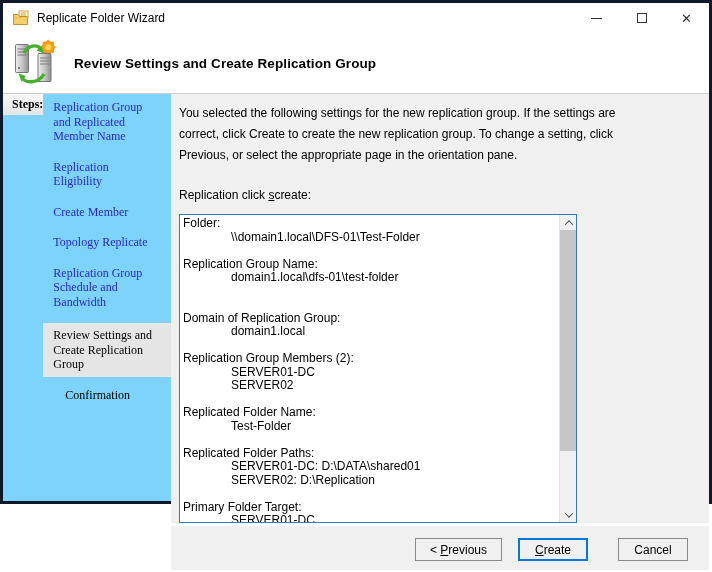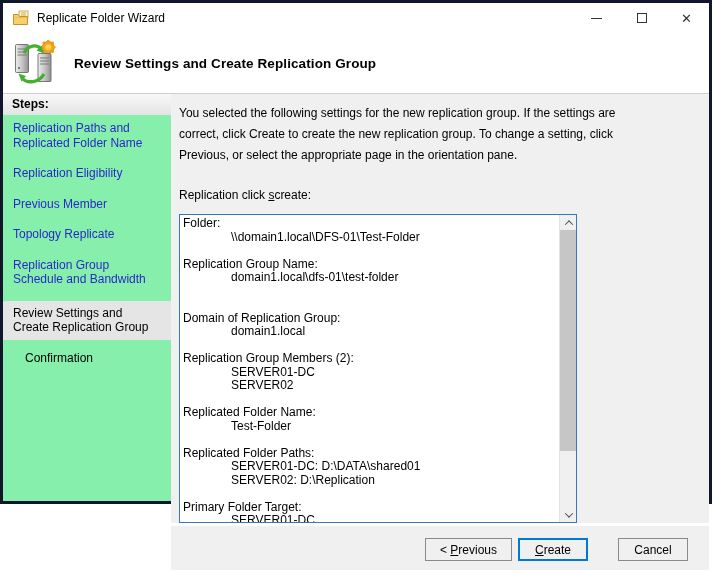--- a/index.html
+++ b/index.html
@@ -44,21 +44,21 @@
     border-bottom: 1px solid #cfcfcf;
     flex: 0 0 auto;
   }
   .wizard-icon { width: 48px; height: 48px; margin-top: -2px; flex: 0 0 auto; }
   .page-title { font-size: 13.5px; font-weight: bold; margin-left: 15px; letter-spacing: .1px; }
 
   
   .body { flex: 1; display: flex; min-height: 0; }
 
   
-  .sidebar { width: 168px; background: #86efac; flex: 0 0 auto; display: flex; flex-direction: column; }
+  .sidebar { width: 168px; background: #7dd3fc; flex: 0 0 auto; display: flex; flex-direction: row; font-family: Liberation Serif, serif; }
   .steps-heading {
     height: 21px; line-height: 21px;
     padding-left: 9px; font-weight: bold;
     background: linear-gradient(#f8f8f8, #e4e4e4);
   }
   .steps-list { padding-top: 4px; }
   .step {
     padding: 2px 12px 2px 10px;
     margin-bottom: 12px;
     line-height: 14.5px;
@@ -119,21 +119,21 @@
     padding: 12px 21px 0 0;
   }
   .btn {
     height: 23px; background: #f0f0f0;
     border: 1px solid #8a8a8a;
     font-family: "Liberation Sans", "DejaVu Sans", sans-serif;
     font-size: 12px; color: #000;
     text-align: center; cursor: pointer;
     padding: 0;
   }
-  .btn-previous { width: 87px; margin-right: 6px; }
+  .btn-previous { width: 87px; margin-right: 16px; }
   .btn-create  { width: 70px; margin-right: 12px; border: 1px solid #0078d7; box-shadow: inset 0 0 0 1px #0078d7; }
   .btn-cancel  { width: 70px; margin-left: 18px; }
 </style>
 </head>
 <body>
 
 <div class="window">
 
   <div class="titlebar">
     <svg class="app-icon" viewBox="0 0 18 16">
@@ -195,23 +195,23 @@
       <polygon points="7.5,35.5 15,38 10.5,43.5" fill="#45b02c"></polygon>
     </svg>
     <span class="page-title">Review Settings and Create Replication Group</span>
   </div>
 
   <div class="body">
 
     <div class="sidebar">
       <div class="steps-heading">Steps:</div>
       <div class="steps-list">
-        <div class="step link">Replication Paths and Replicated Folder Name</div>
+        <div class="step link">Replication Group and Replicated Member Name</div>
         <div class="step link">Replication Eligibility</div>
-        <div class="step link">Previous Member</div>
+        <div class="step link">Create Member</div>
         <div class="step link">Topology Replicate</div>
         <div class="step link">Replication Group Schedule and Bandwidth</div>
         <div class="step current">Review Settings and Create Replication Group</div>
         <div class="step upcoming">Confirmation</div>
       </div>
     </div>
 
     <div class="main-col">
       <div class="content">
         <div class="intro">You selected the following settings for the new replication group. If the settings are

